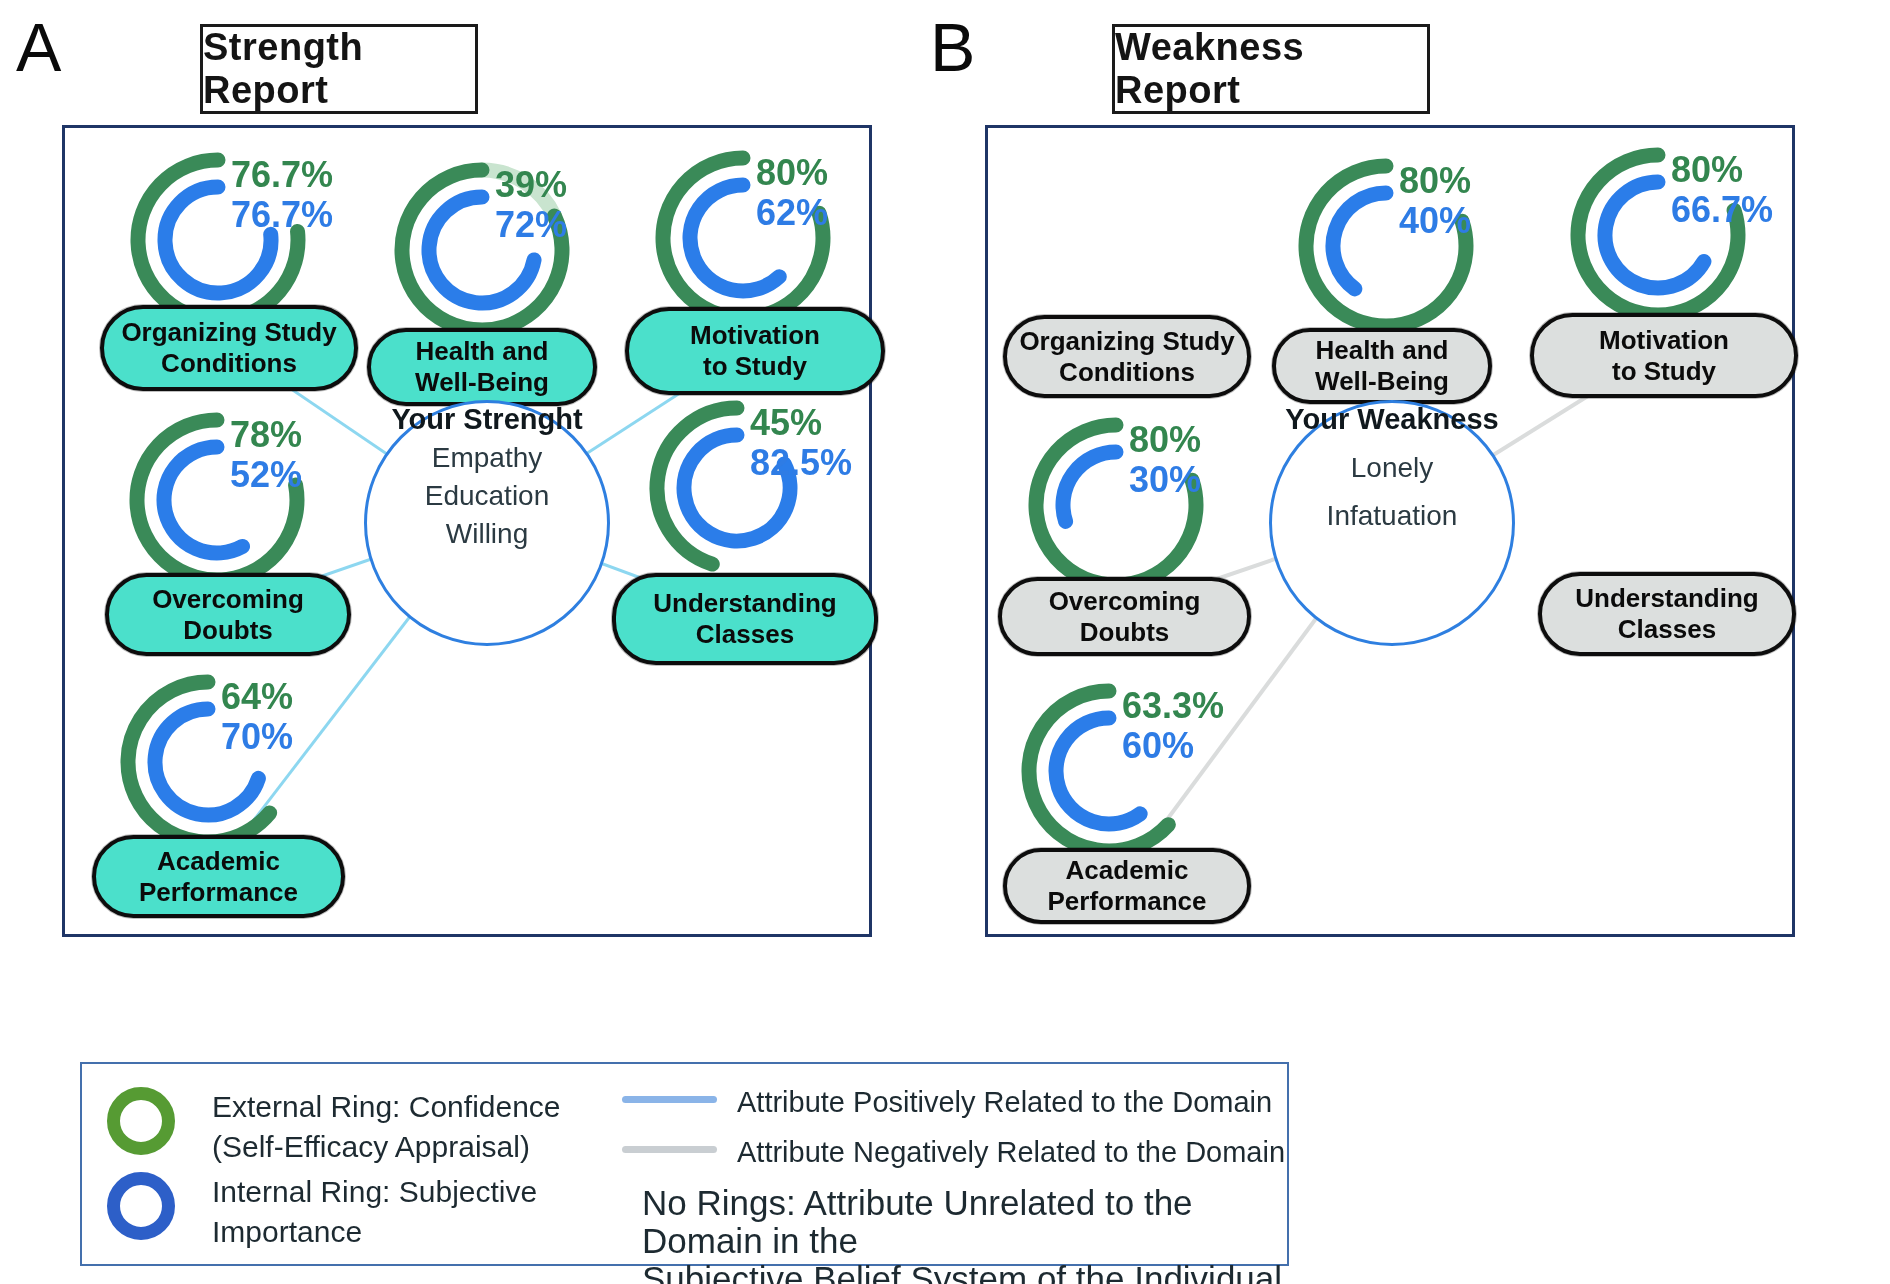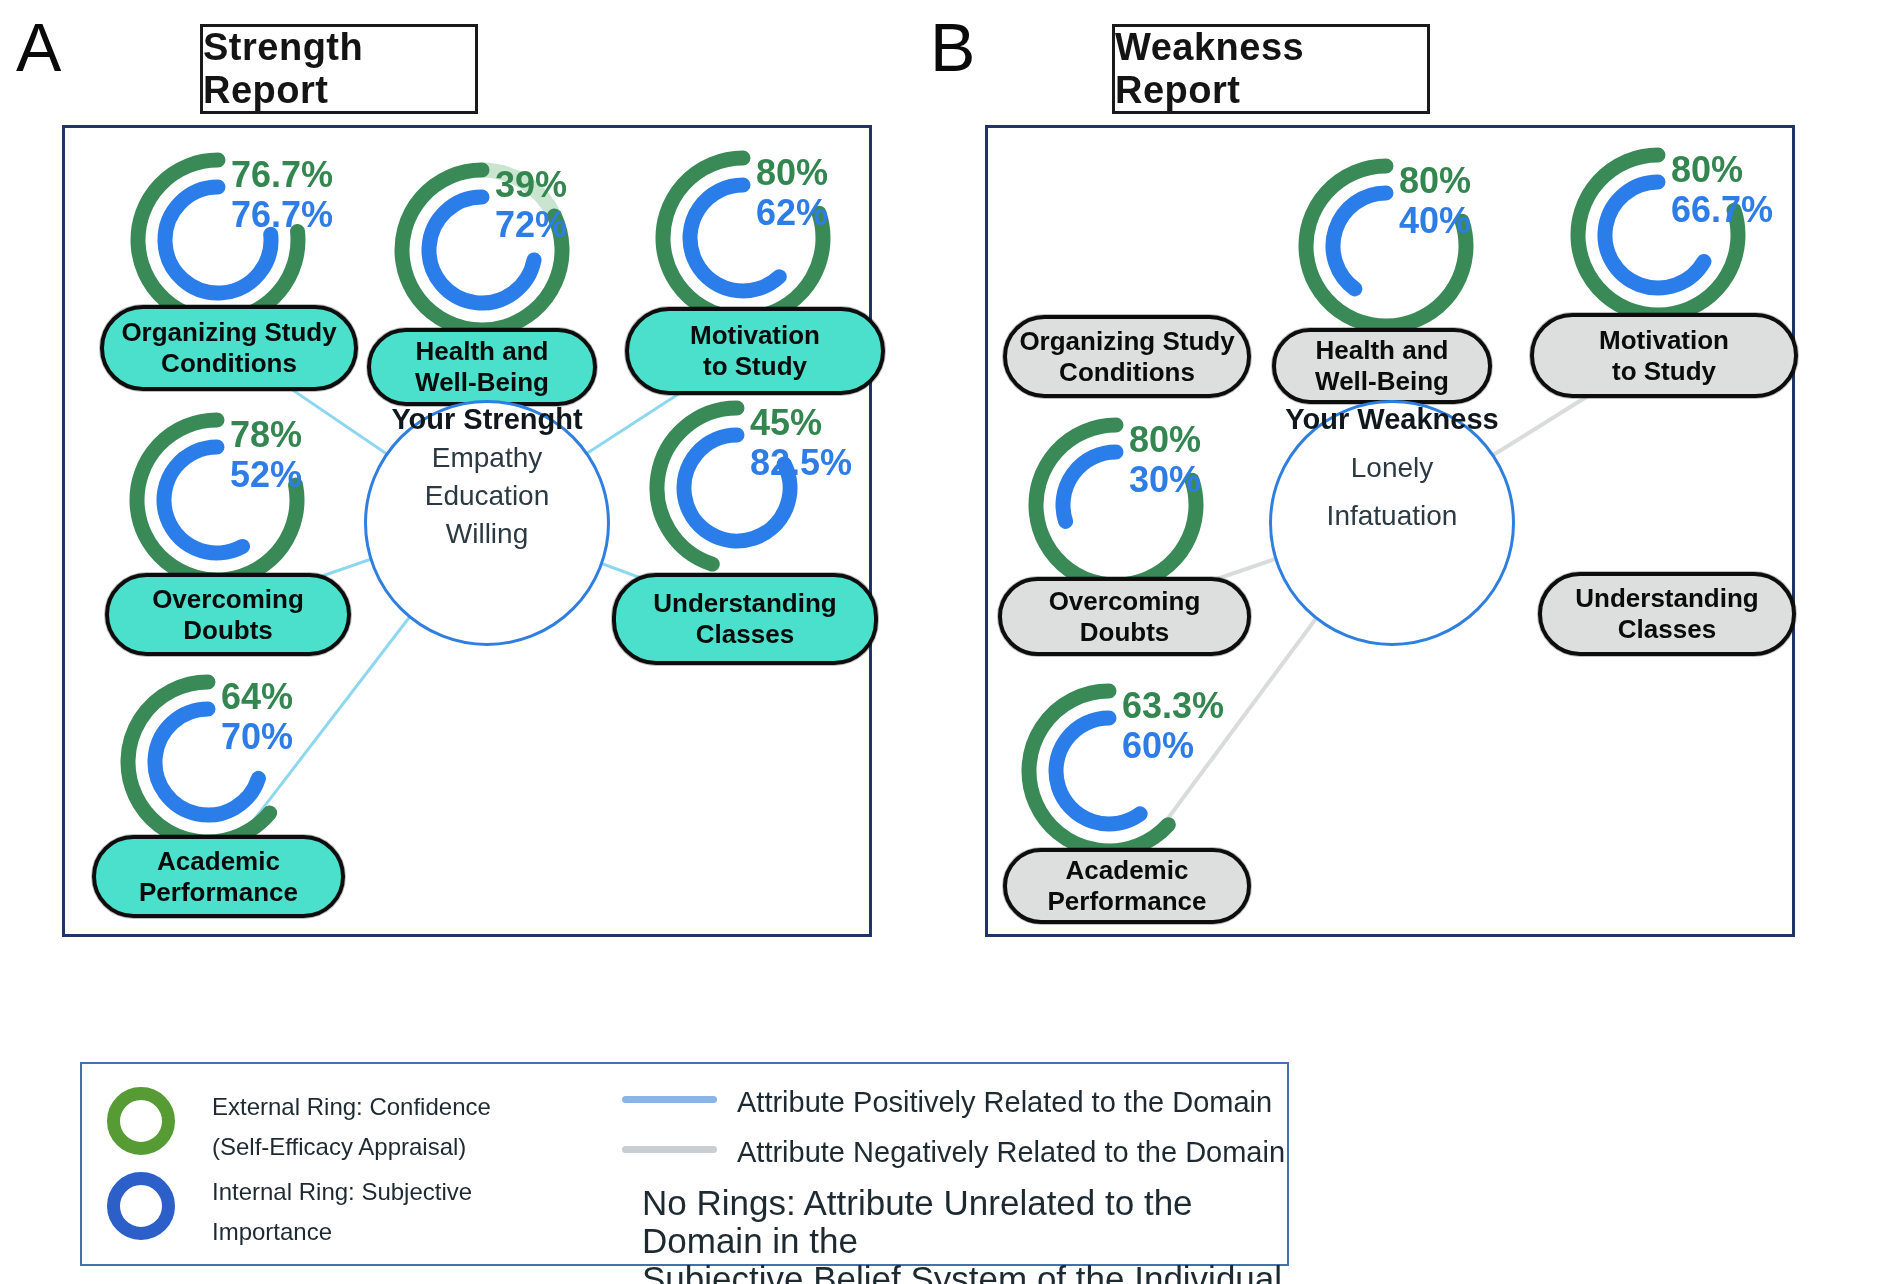--- a/index.html
+++ b/index.html
@@ -47,21 +47,21 @@
   #b3 .ringbox{left:1558px;top:135px;} #b3 .pill{left:1530px;top:313px;width:260px;height:77px;}
   #b4 .ringbox{left:1016px;top:405px;} #b4 .pill{left:998px;top:577px;width:245px;height:71px;}
   #b5 .pill{left:1538px;top:572px;width:250px;height:76px;}
   #b6 .ringbox{left:1009px;top:671px;text-decoration:underline;} #b6 .pill{left:1003px;top:848px;width:240px;height:68px;}
   
   #legend{position:absolute;left:80px;top:1062px;width:1205px;height:200px;
           border:2px solid var(--legend-border);z-index:2;}
   .legend-ring{position:absolute;width:42px;height:42px;border-radius:50%;}
   #legend-ring-green{left:25px;top:23px;border:13px solid var(--legend-green);}
   #legend-ring-blue{left:25px;top:108px;border:13px solid var(--legend-blue);}
-  .legend-text{position:absolute;font-size:24px;line-height:40px;white-space:pre-line;color:#1d2a31;}
+  .legend-text{position:absolute;font-size:30px;line-height:40px;white-space:pre-line;color:#1d2a31;}
   #legend-ext{left:130px;top:23px;} #legend-int{left:130px;top:108px;}
   .legend-line{position:absolute;width:95px;height:7px;border-radius:4px;}
   #legend-line-pos{left:540px;top:32px;background:var(--legend-line-pos);}
   #legend-line-neg{left:540px;top:82px;background:var(--legend-line-neg);}
   #legend-pos-text{left:655px;top:18px;font-size:29px;white-space:nowrap;}
   #legend-neg-text{left:655px;top:68px;font-size:29px;white-space:nowrap;}
   #legend-norings{left:560px;top:120px;font-size:35px;line-height:38px;}
 </style>
 </head>
 <body>

